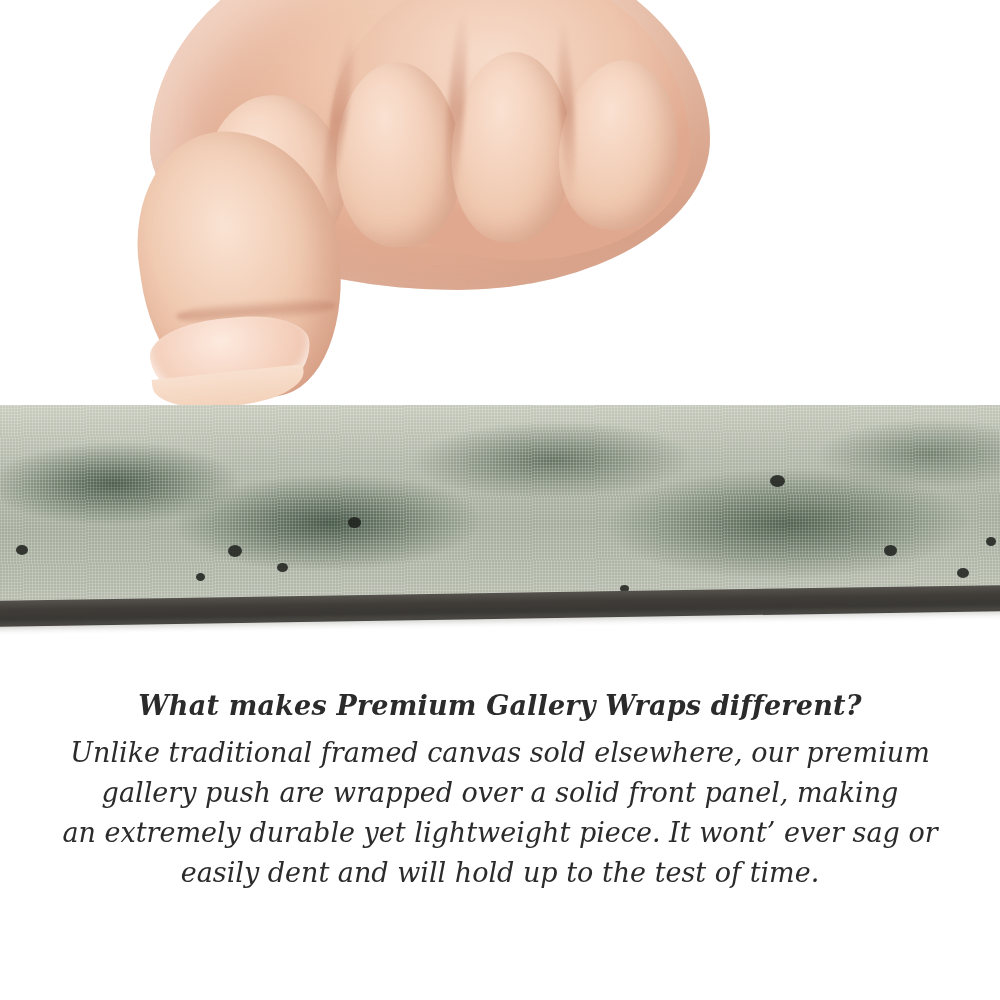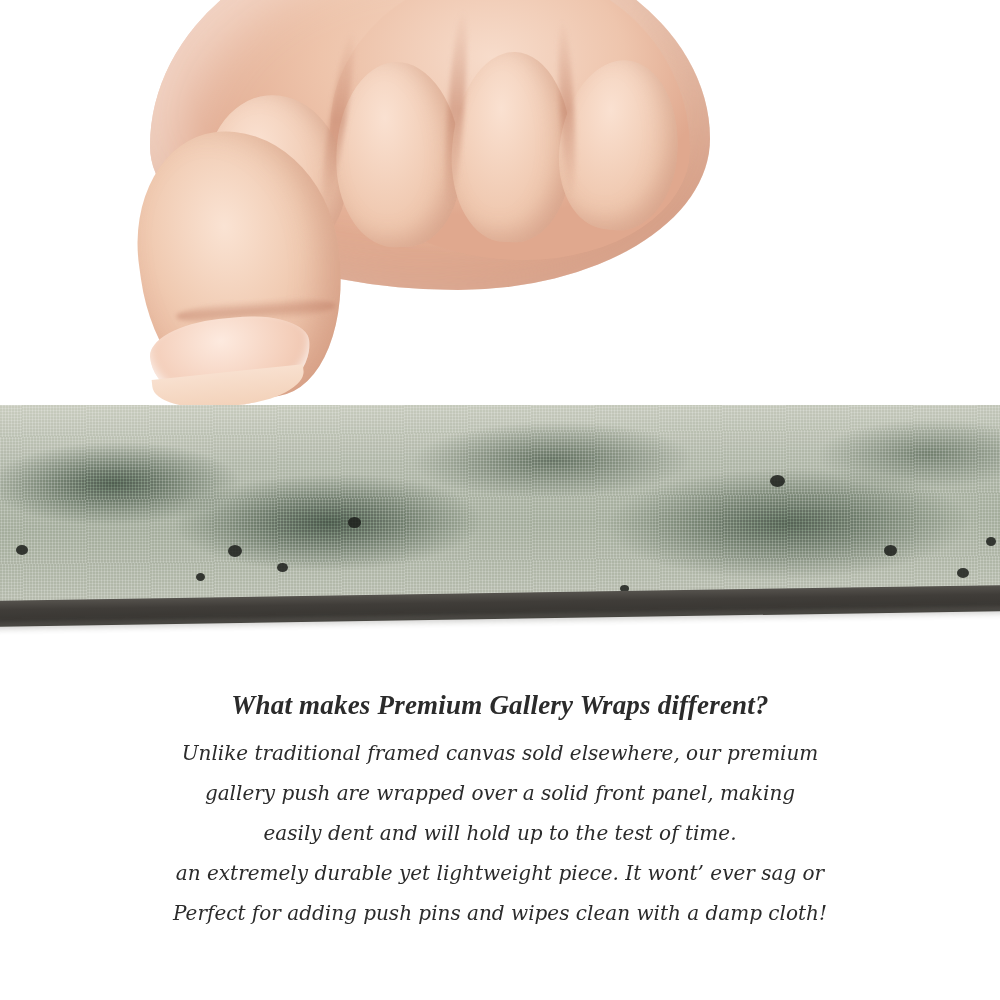--- a/index.html
+++ b/index.html
@@ -201,24 +201,23 @@
     text-align: center;
     color: #2b2b2b;
     font-family: "DejaVu Serif", serif;
     font-style: italic;
   }
   .caption .head {
     font-size: 27px;
     font-weight: bold;
     letter-spacing: 0.2px;
     margin-bottom: 12px;
-    font-family: Liberation Serif, serif;
   }
   .caption .line {
-    font-size: 20px;
+    font-size: 27px;
     line-height: 40px;
     white-space: nowrap;
   }
 </style>
 </head>
 <body>
 
 <div class="scene">
 
   <div class="hand-area">
@@ -253,18 +252,17 @@
     <div class="speck" style="left:620px; top:180px; width:9px; height:7px;"></div>
 
     <div class="canvas-edge"></div>
     <div class="canvas-shadow"></div>
   </div>
 
   <div class="caption">
     <div class="head">What makes Premium Gallery Wraps different?</div>
     <div class="line">Unlike traditional framed canvas sold elsewhere, our premium</div>
     <div class="line">gallery push are wrapped over a solid front panel, making</div>
+    <div class="line">an extremely durable yet lightweight piece. It wont’ ever sag or</div>
     <div class="line">easily dent and will hold up to the test of time.</div>
-    <div class="line">an extremely durable yet lightweight piece. It wont’ ever sag or</div>
-    <div class="line">Perfect for adding push pins and wipes clean with a damp cloth!</div>
   </div>
 
 </div>
 
 </body></html>

